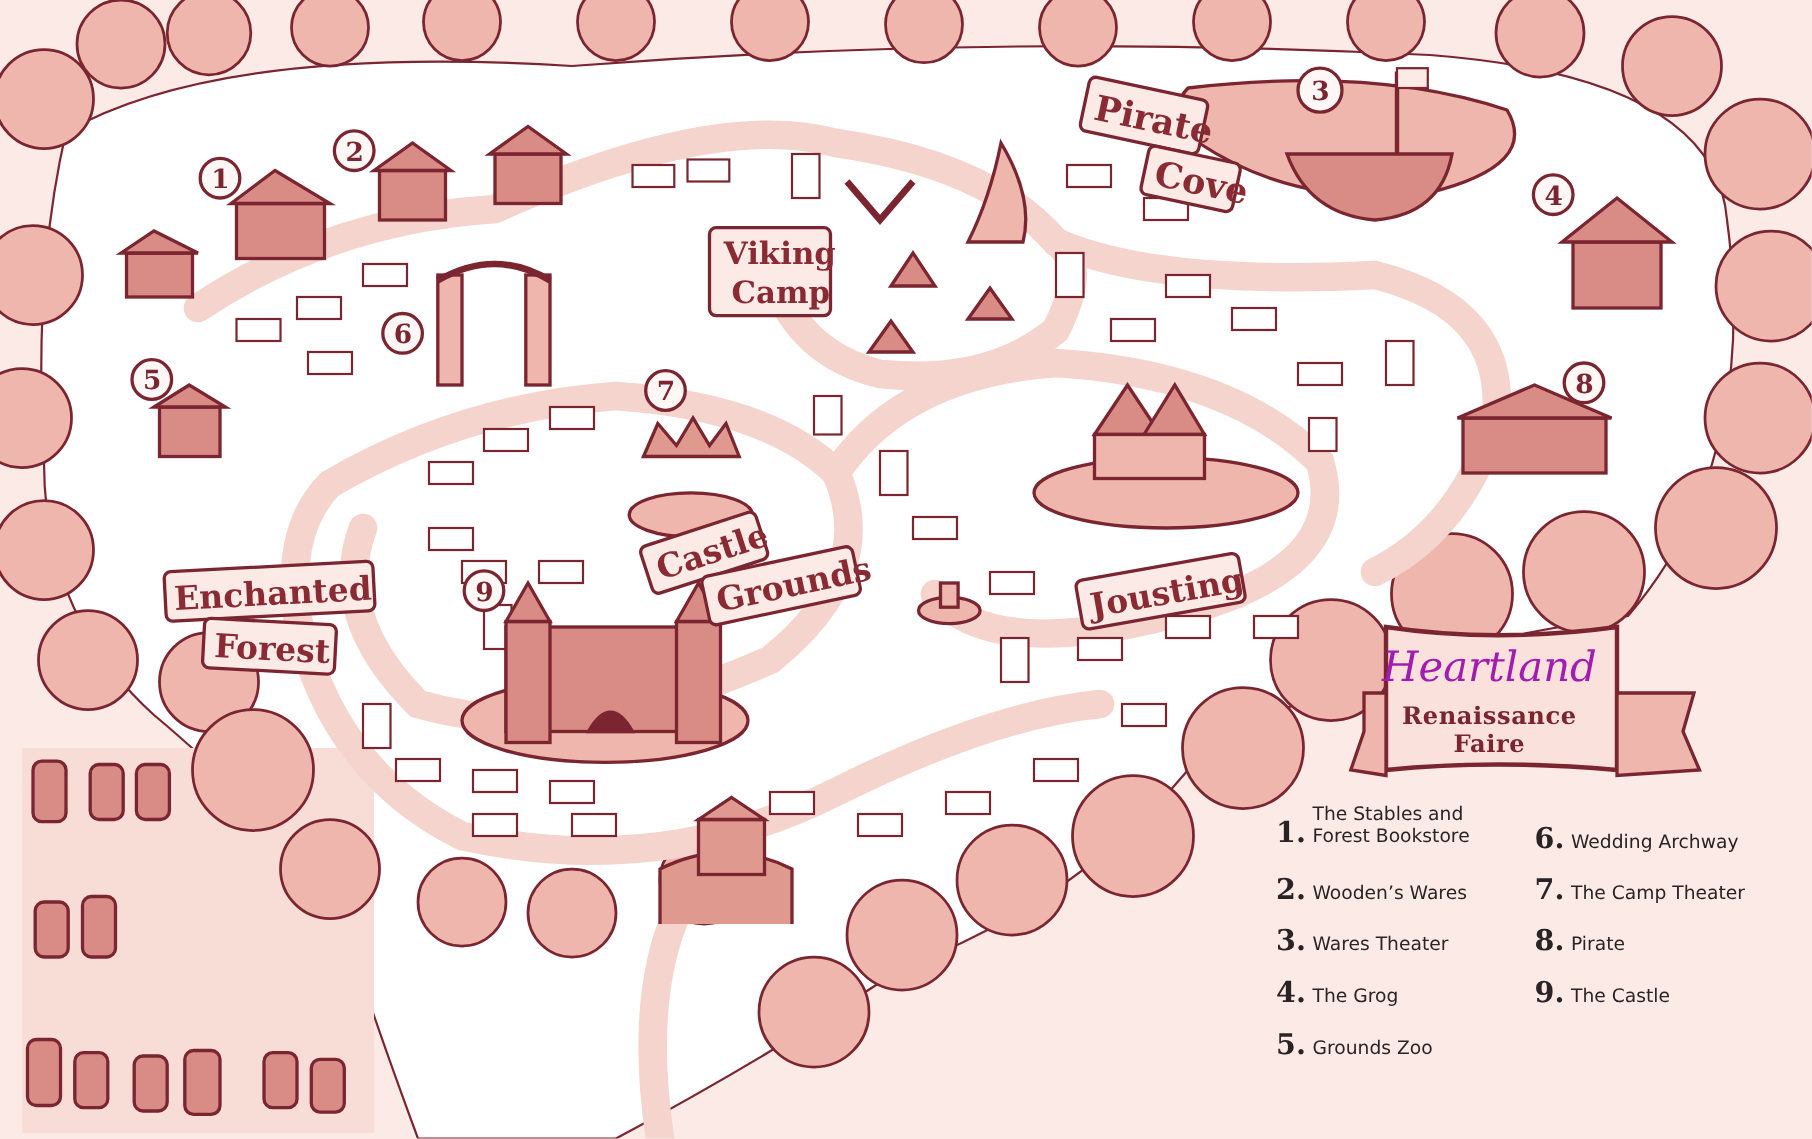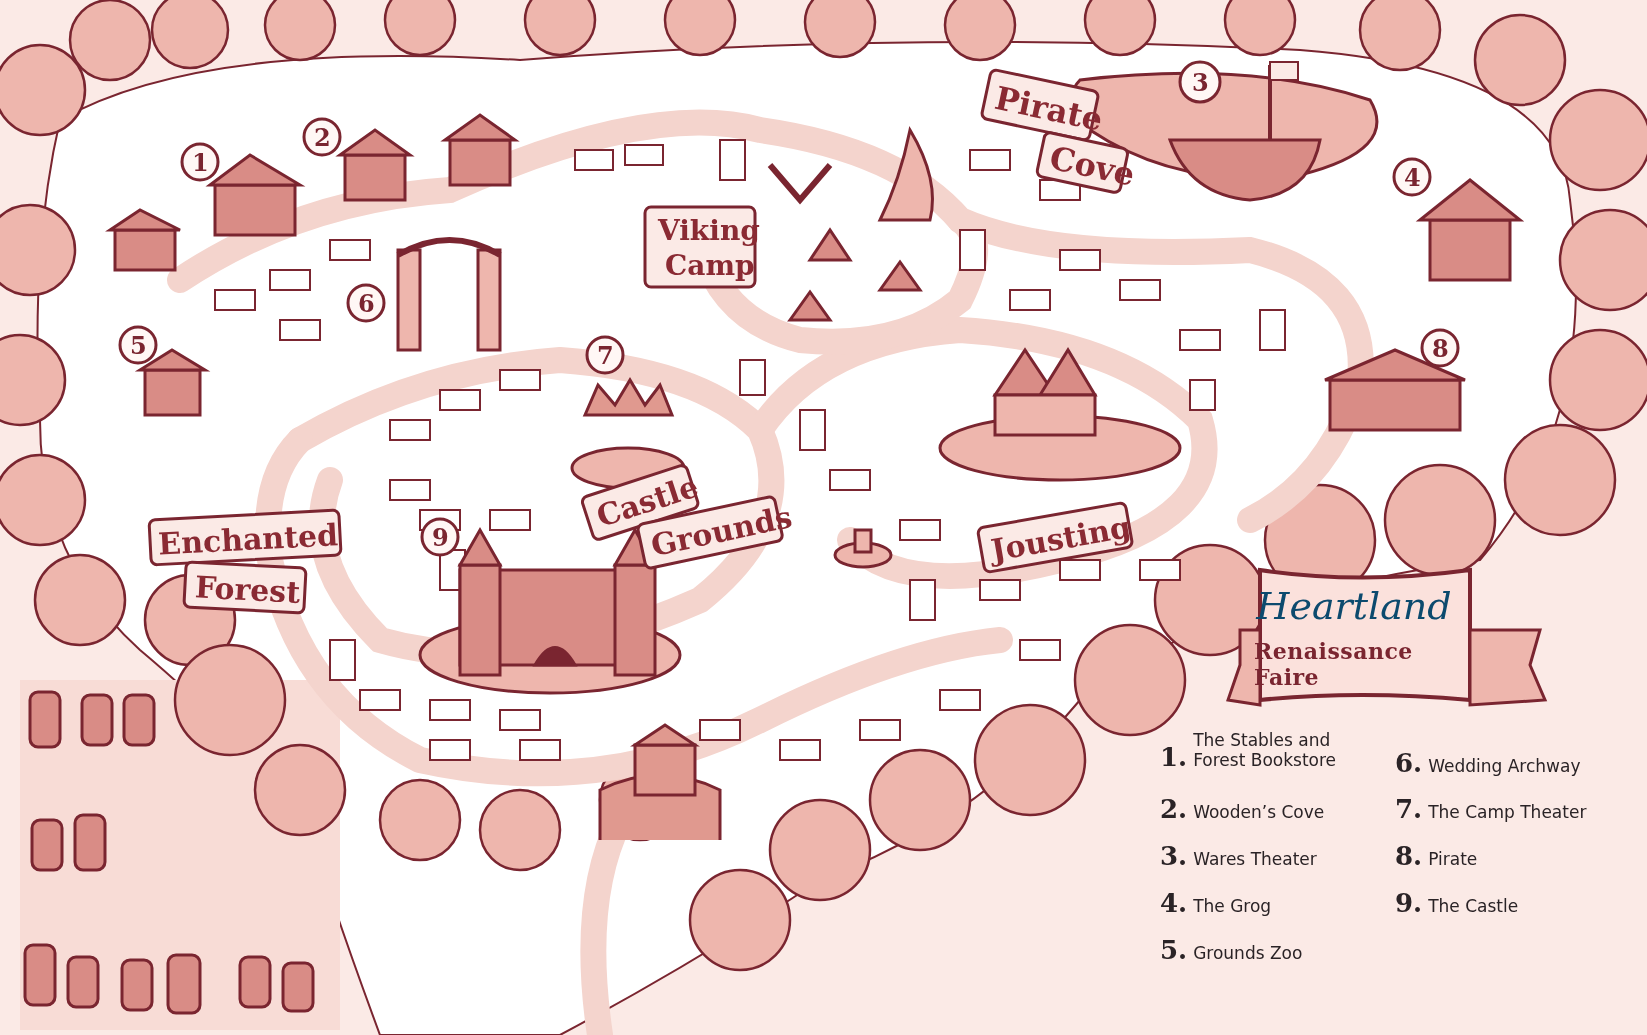--- a/index.html
+++ b/index.html
@@ -2,22 +2,22 @@
 <html><head>
 <meta charset="utf-8">
 <style>
   html,body{margin:0;padding:0;}
   body{width:1647px;height:1035px;overflow:hidden;background:#fbeae6;font-family:"Liberation Sans",sans-serif;position:relative;}
   #map{position:absolute;left:0;top:0;width:1647px;height:1035px;}
   .banner-text{font-family:"DejaVu Serif",serif;font-weight:bold;fill:#8a2a33;}
   .num-circle{fill:#fff7f5;stroke:#7a2530;stroke-width:3;}
   .num-text{font-family:"DejaVu Serif",serif;font-weight:bold;fill:#7a2530;font-size:24px;}
   .title-box{position:absolute;left:1238px;top:572px;width:232px;height:128px;}
-  .title-script{position:absolute;left:0;top:12px;width:100%;text-align:center;font-family:"DejaVu Serif",serif;font-style:italic;font-size:38px;color:#0c4a6e;}
-  .title-sub{position:absolute;left:16px;top:66px;width:100%;font-family:"DejaVu Serif",serif;font-weight:bold;font-size:22px;color:#7a2530;letter-spacing:0.5px;}
+  .title-script{position:absolute;left:0;top:12px;width:100%;text-align:center;font-family:"DejaVu Serif",serif;font-style:italic;font-size:38px;color:#a21caf;}
+  .title-sub{position:absolute;left:0;top:66px;width:100%;text-align:center;font-family:"DejaVu Serif",serif;font-weight:bold;font-size:22px;color:#7a2530;letter-spacing:0.5px;}
   .legend{position:absolute;left:1160px;top:730px;width:470px;height:240px;}
   .legend-col{position:absolute;top:0;width:230px;}
   .legend-item{position:absolute;left:0;display:flex;align-items:flex-end;color:#2a2326;}
   .legend-num{font-family:"DejaVu Serif",serif;font-weight:bold;font-size:26px;line-height:26px;margin-right:6px;}
   .legend-label{font-family:"DejaVu Sans",sans-serif;font-size:17px;line-height:20px;}
 </style>
 </head>
 <body>
 
 <svg id="map" viewBox="0 0 1647 1035" xmlns="http://www.w3.org/2000/svg">
@@ -284,21 +284,21 @@
   <div class="legend-col" style="left:0;">
     <div class="legend-item" style="top:0;">
       <span class="legend-num">1.</span>
       <span class="legend-label">
         <span>The Stables and</span><br>
         <span>Forest Bookstore</span>
       </span>
     </div>
     <div class="legend-item" style="top:66px;">
       <span class="legend-num">2.</span>
-      <span class="legend-label">Wooden’s Cove</span>
+      <span class="legend-label">Wooden’s Wares</span>
     </div>
     <div class="legend-item" style="top:113px;">
       <span class="legend-num">3.</span>
       <span class="legend-label">Wares Theater</span>
     </div>
     <div class="legend-item" style="top:160px;">
       <span class="legend-num">4.</span>
       <span class="legend-label">The Grog</span>
     </div>
     <div class="legend-item" style="top:207px;">

